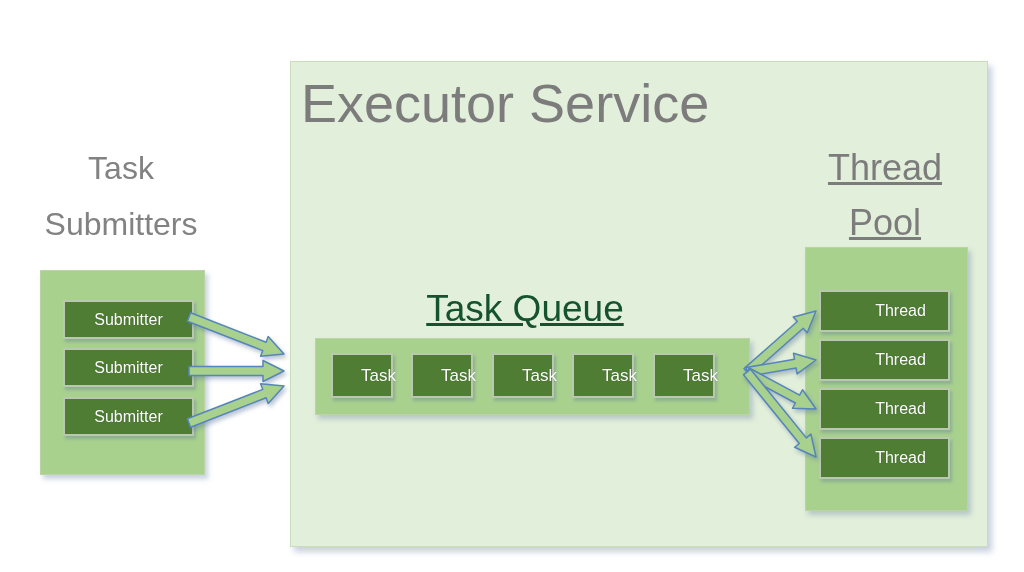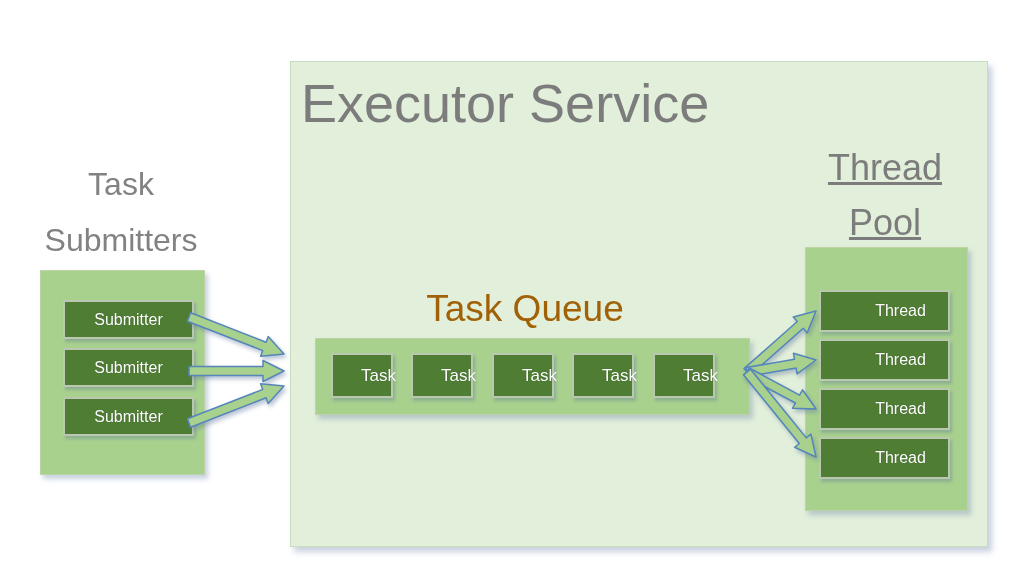--- a/index.html
+++ b/index.html
@@ -30,34 +30,35 @@
     left: 301px; top: 72px;
     font-size: 54px;
     color: #7c7c7c;
     white-space: nowrap;
     letter-spacing: 0px;
   }
 
   
   .left-title {
     position: absolute;
-    left: 21px; top: 156px;
+    left: 21px; top: 140px;
     width: 200px;
     text-align: center;
     font-size: 32px;
     line-height: 56px;
     color: #828282;
   }
   .queue-title {
     position: absolute;
     left: 315px; top: 288px;
     width: 420px;
     text-align: center;
     font-size: 37px;
-    color: #a16207;
+    color: #14532d;
+    text-decoration: underline;
   }
   .pool-title {
     position: absolute;
     left: 800px; top: 140px;
     width: 170px;
     text-align: center;
     font-size: 36px;
     line-height: 55px;
     color: #7c7c7c;
     text-decoration: underline;

